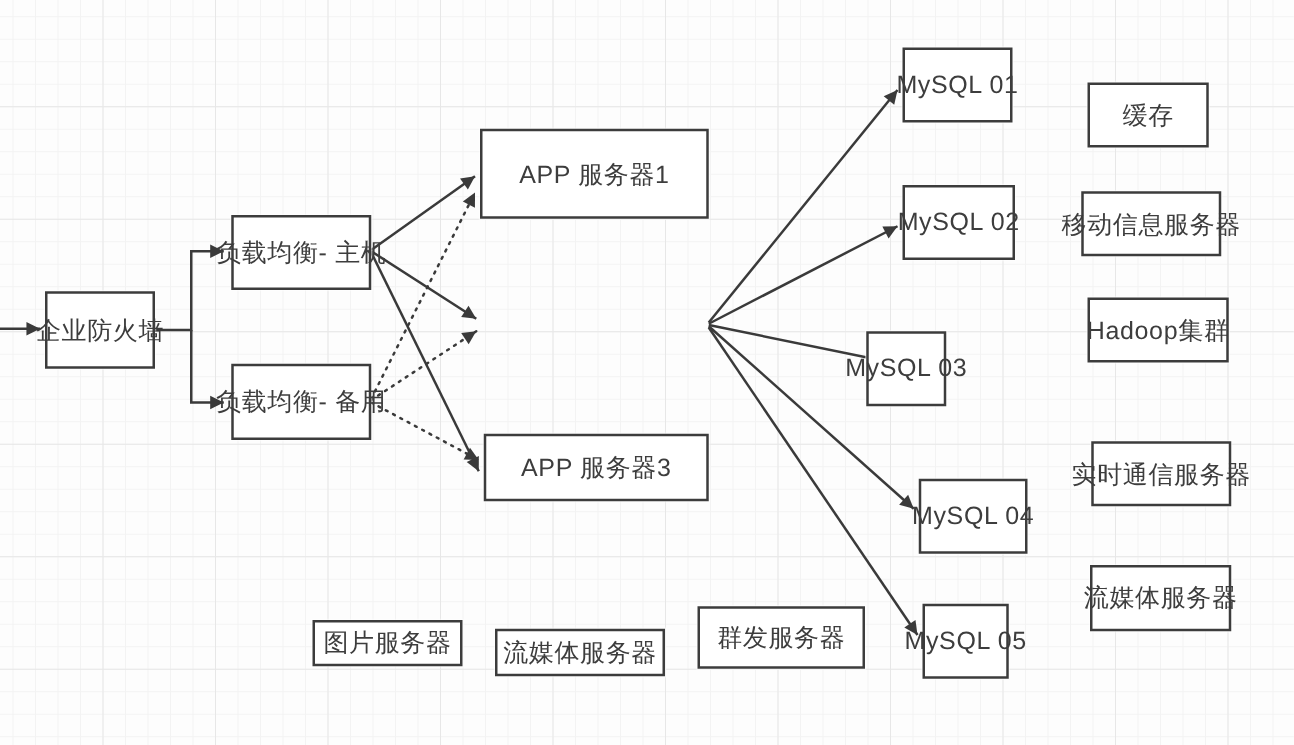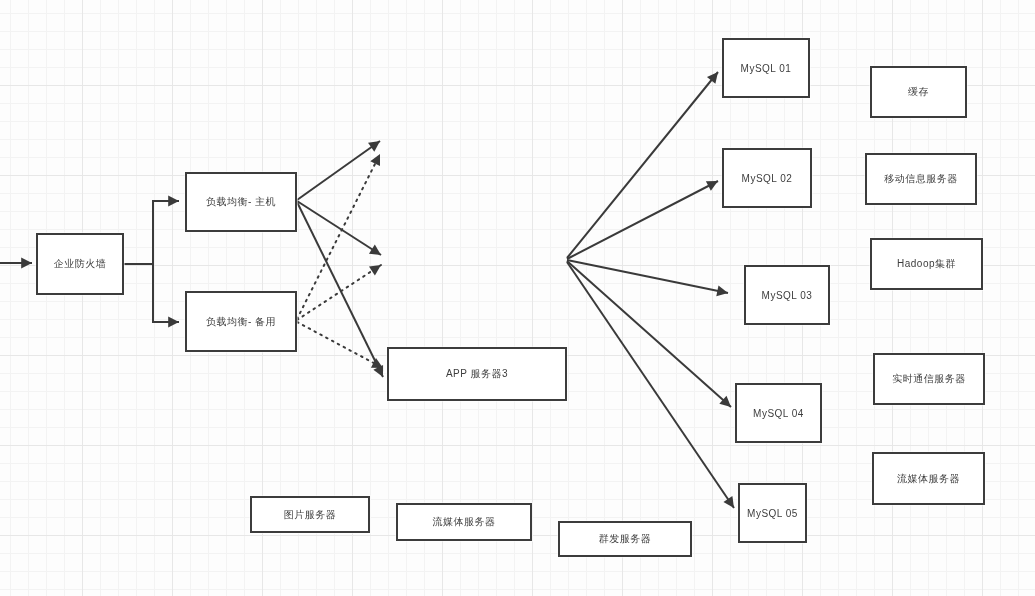--- a/index.html
+++ b/index.html
@@ -39,21 +39,21 @@
     background:#ffffff;
     border:2px solid #3c3c3c;
     box-sizing:border-box;
     display:flex;
     align-items:center;
     justify-content:center;
     box-shadow:0 0 0 1px rgba(255,255,255,0.5);
   }
   .node .label{
     color:#3d3d3d;
-    font-size:10px;
+    font-size:20px;
     letter-spacing:0.5px;
     white-space:nowrap;
     text-align:center;
   }
 </style>
 </head>
 <body>
 
 <div class="canvas">
 
@@ -89,35 +89,38 @@
   </div>
 
   <div class="node" style="left:185px;top:172px;width:112px;height:60px">
     <span class="label">负载均衡- 主机</span>
   </div>
 
   <div class="node" style="left:185px;top:291px;width:112px;height:61px">
     <span class="label">负载均衡- 备用</span>
   </div>
 
+  <div class="node" style="left:384px;top:103px;width:183px;height:72px">
+    <span class="label">APP 服务器1</span>
+  </div>
 
 
   <div class="node" style="left:387px;top:347px;width:180px;height:54px">
     <span class="label">APP 服务器3</span>
   </div>
 
   <div class="node" style="left:722px;top:38px;width:88px;height:60px">
     <span class="label">MySQL 01</span>
   </div>
 
   <div class="node" style="left:722px;top:148px;width:90px;height:60px">
     <span class="label">MySQL 02</span>
   </div>
 
-  <div class="node" style="left:744px;top:265px;width:86px;height:60px">
+  <div class="node" style="left:693px;top:265px;width:64px;height:60px">
     <span class="label">MySQL 03</span>
   </div>
 
   <div class="node" style="left:735px;top:383px;width:87px;height:60px">
     <span class="label">MySQL 04</span>
   </div>
 
   <div class="node" style="left:738px;top:483px;width:69px;height:60px">
     <span class="label">MySQL 05</span>
   </div>
@@ -143,17 +146,17 @@
   </div>
 
   <div class="node" style="left:250px;top:496px;width:120px;height:37px">
     <span class="label">图片服务器</span>
   </div>
 
   <div class="node" style="left:396px;top:503px;width:136px;height:38px">
     <span class="label">流媒体服务器</span>
   </div>
 
-  <div class="node" style="left:558px;top:521px;width:134px;height:36px">
+  <div class="node" style="left:558px;top:485px;width:134px;height:50px">
     <span class="label">群发服务器</span>
   </div>
 
 </div>
 
 </body></html>

